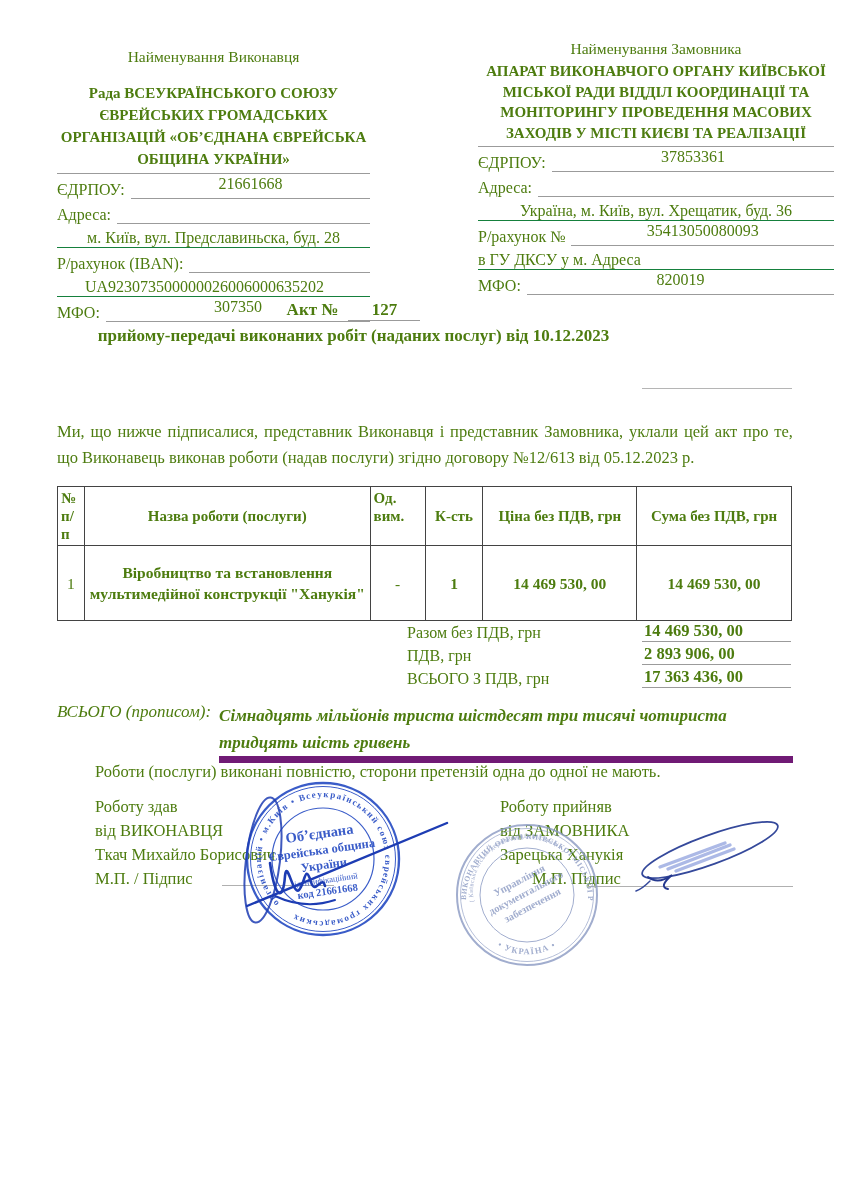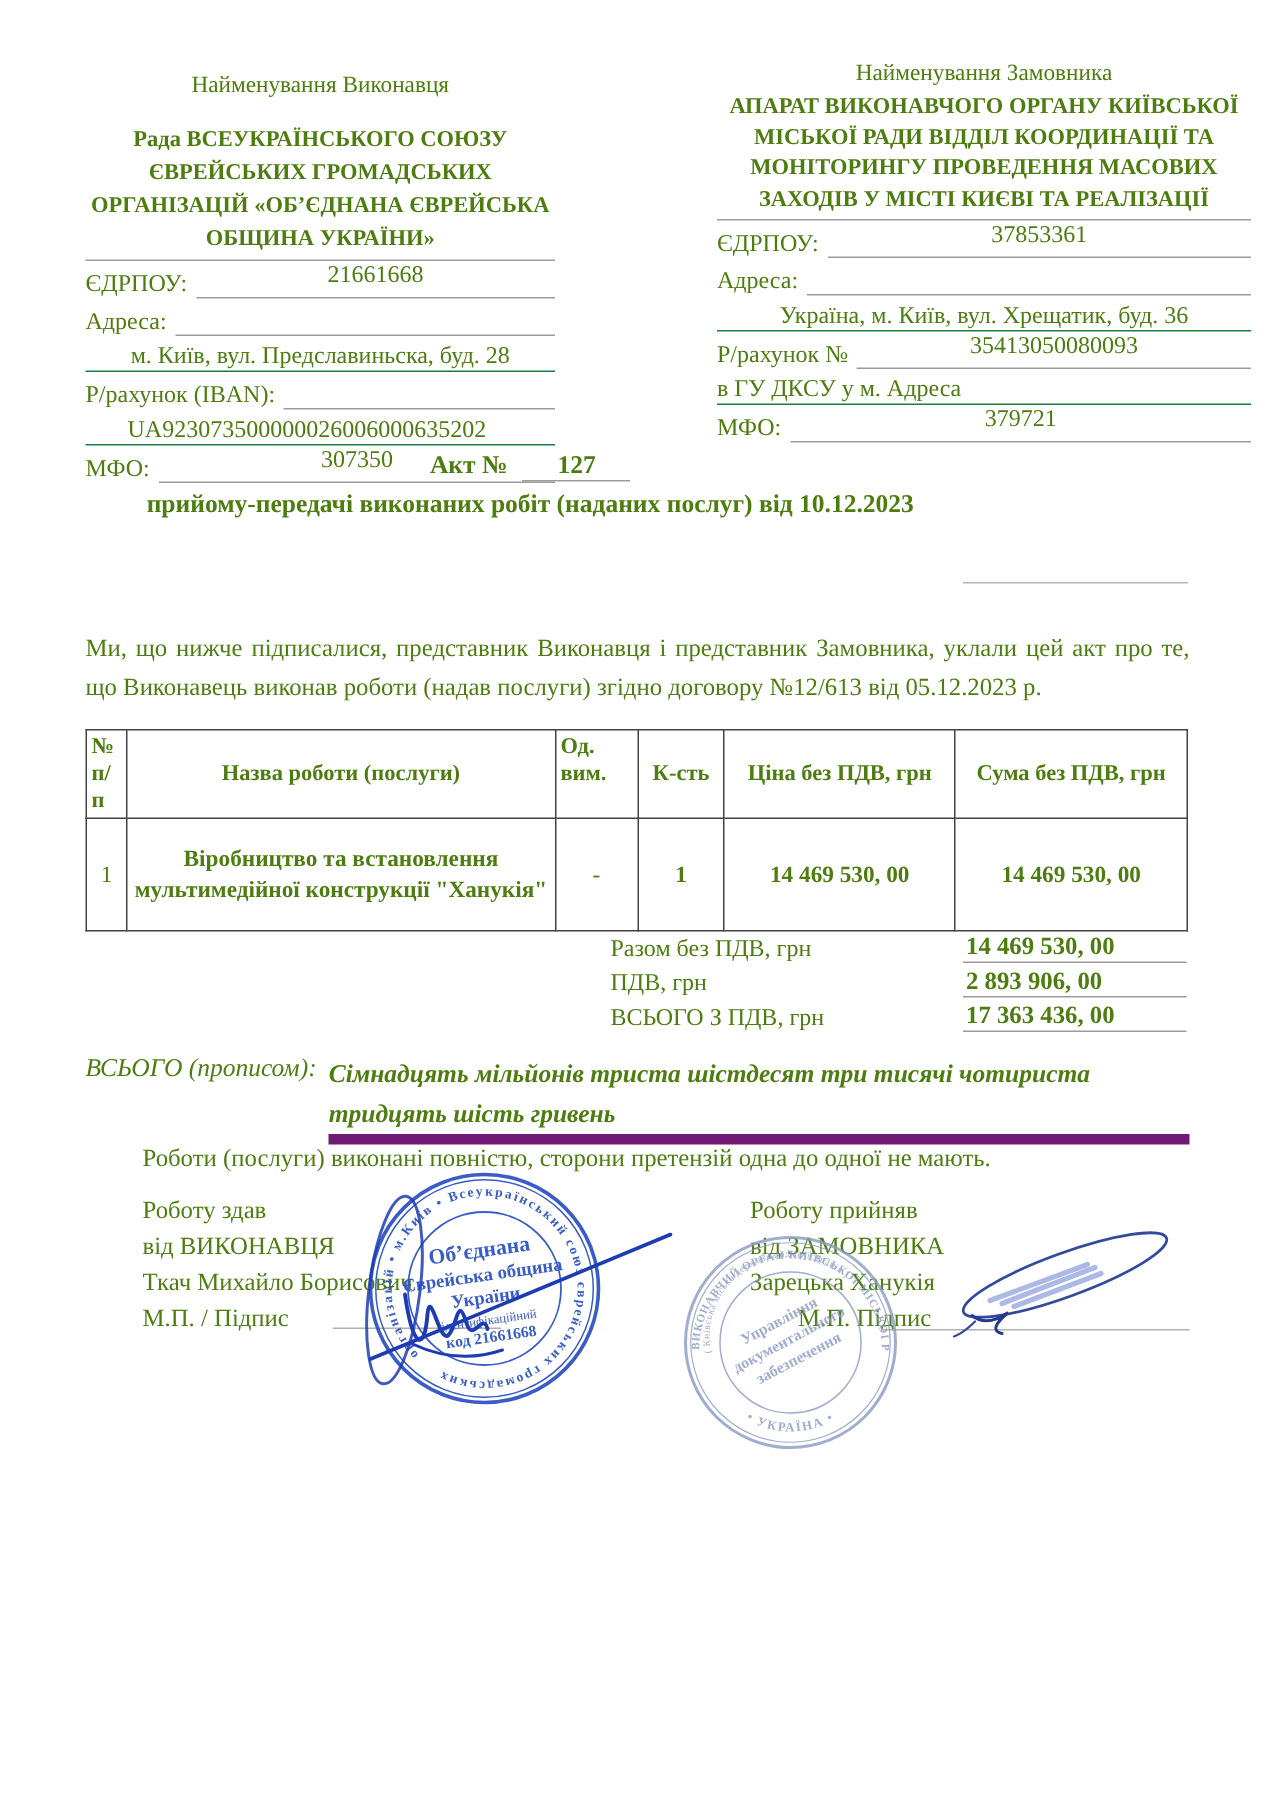--- a/index.html
+++ b/index.html
@@ -106,21 +106,21 @@
     </div>
     <div class="frow">
       <span class="flabel">Р/рахунок №</span>
       <span class="fline">35413050080093</span>
     </div>
     <div class="fullline">
       <span>в ГУ ДКСУ у м. Адреса</span>
     </div>
     <div class="frow">
       <span class="flabel">МФО:</span>
-      <span class="fline">379721</span>
+      <span class="fline">820019</span>
     </div>
   </div>
 
   <div class="title-block">
     <div>
       <span>Акт №</span><span class="act-num">127</span>
     </div>
     <div class="subtitle">прийому-передачі виконаних робіт (наданих послуг) від 10.12.2023</div>
   </div>
 

